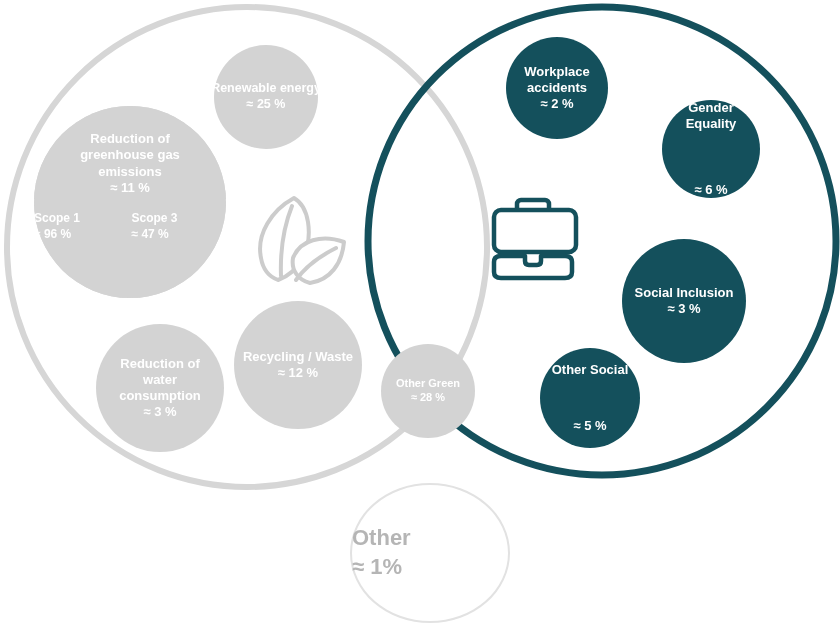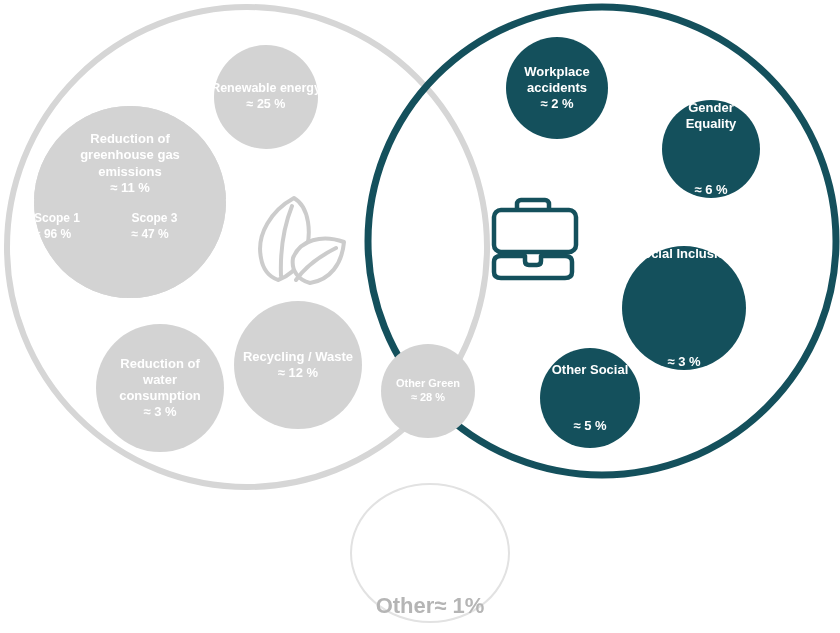--- a/index.html
+++ b/index.html
@@ -28,21 +28,21 @@
   .b-water      { left:96px;  top:324px; width:128px; height:128px; }
   .b-water .label { width:102px; }
   .b-recycling  { left:234px; top:301px; width:128px; height:128px; }
   .b-othergreen { left:381px; top:344px; width:94px;  height:94px; z-index:3; font-size:11px; }
 
   
   .b-workplace  { left:506px; top:37px;  width:102px; height:102px; }
   .b-workplace .label { width:82px; }
   .b-gender     { left:662px; top:100px; width:98px;  height:98px;justify-content:space-between; }
   .b-gender .label { width:72px; }
-  .b-inclusion  { left:622px; top:246px; width:124px; height:124px;justify-content:space-between; }
+  .b-inclusion  { left:622px; top:239px; width:124px; height:124px; }
   .b-othersocial{ left:540px; top:348px; width:100px; height:100px;gap:40px; }
 
   
   .b-greenhouse {
     left:34px; top:106px; width:192px; height:192px;
     display:block; overflow:hidden; background:none;
   }
   .gh-top {
     height:93px; background:var(--bubble-gray,#d3d3d3);
     display:flex; flex-direction:column; justify-content:flex-end;
@@ -56,21 +56,21 @@
     flex:1; background:var(--bubble-gray,#d3d3d3);
     display:flex; flex-direction:column; align-items:flex-start;
     padding-top:9px; box-sizing:border-box; font-size:12px; line-height:1.3;
   }
 
   
   .other-circle {
     position:absolute; left:350px; top:483px; width:160px; height:140px;
     border:2px solid var(--other-outline,#e2e2e2); border-radius:50%;
     box-sizing:border-box; z-index:2;
-    display:flex; flex-direction:row; align-items:flex-end; justify-content:center;
+    display:flex; flex-direction:column; align-items:flex-start; justify-content:center;
     color:var(--other-text,#b5b5b5); font-weight:bold; font-size:22px; line-height:1.3;
   }
 </style>
 </head>
 <body>
 
 <div class="stage">
 
   <svg class="layer" width="840" height="633" viewBox="0 0 840 633">
 

